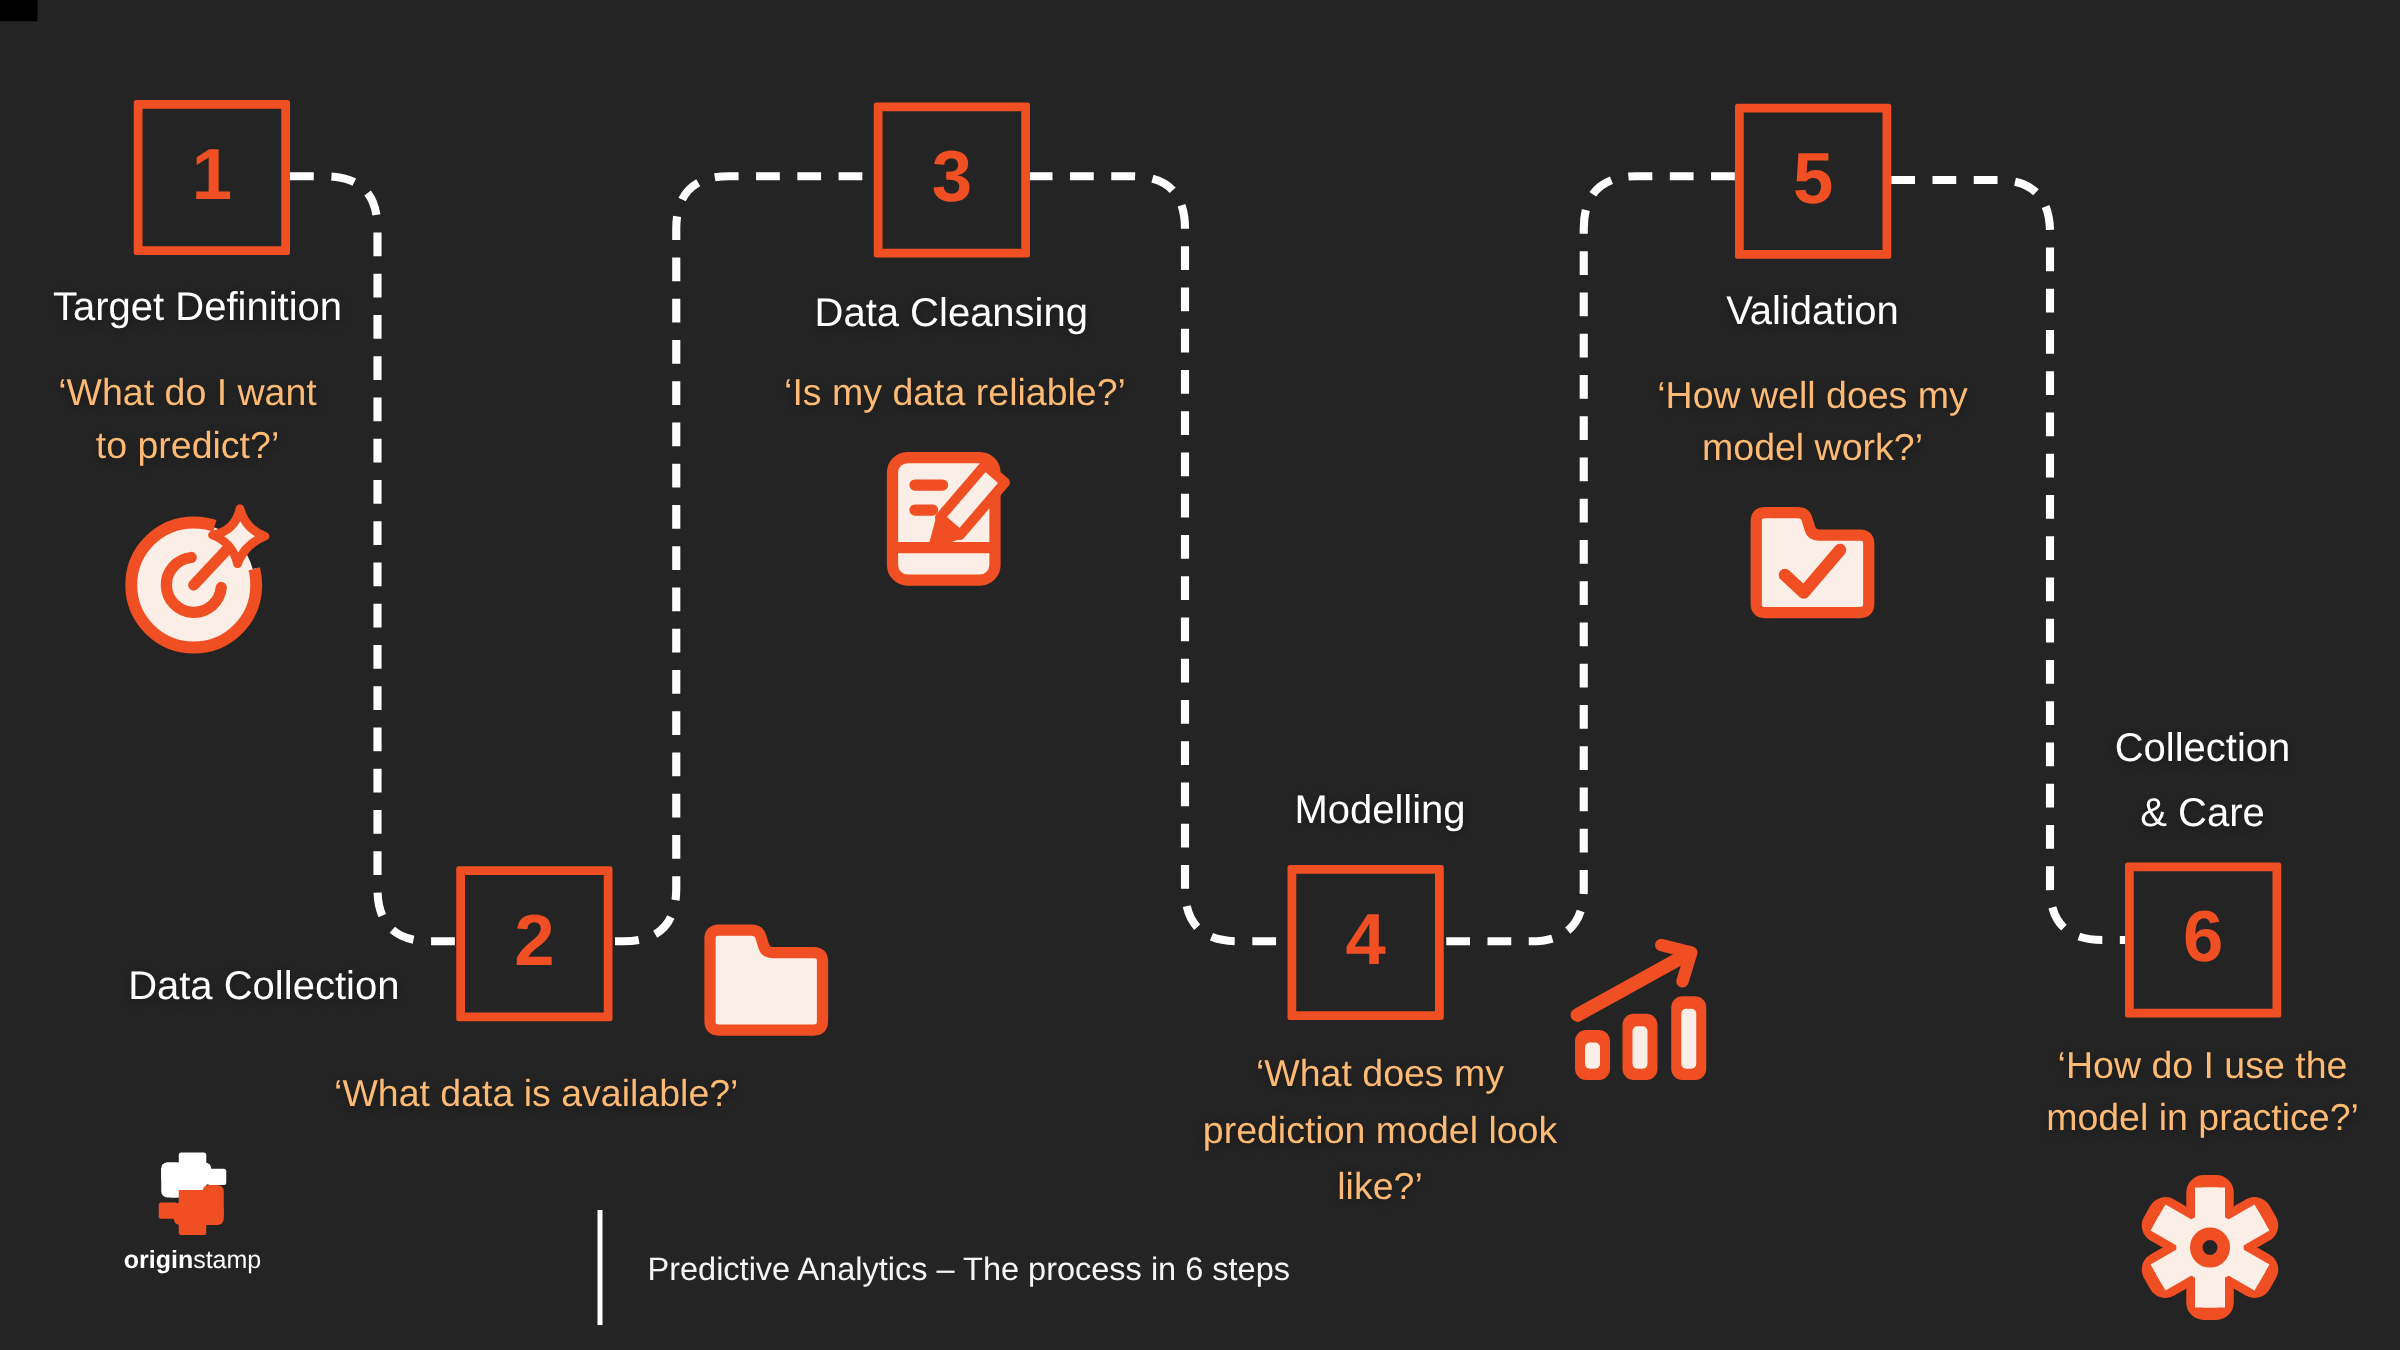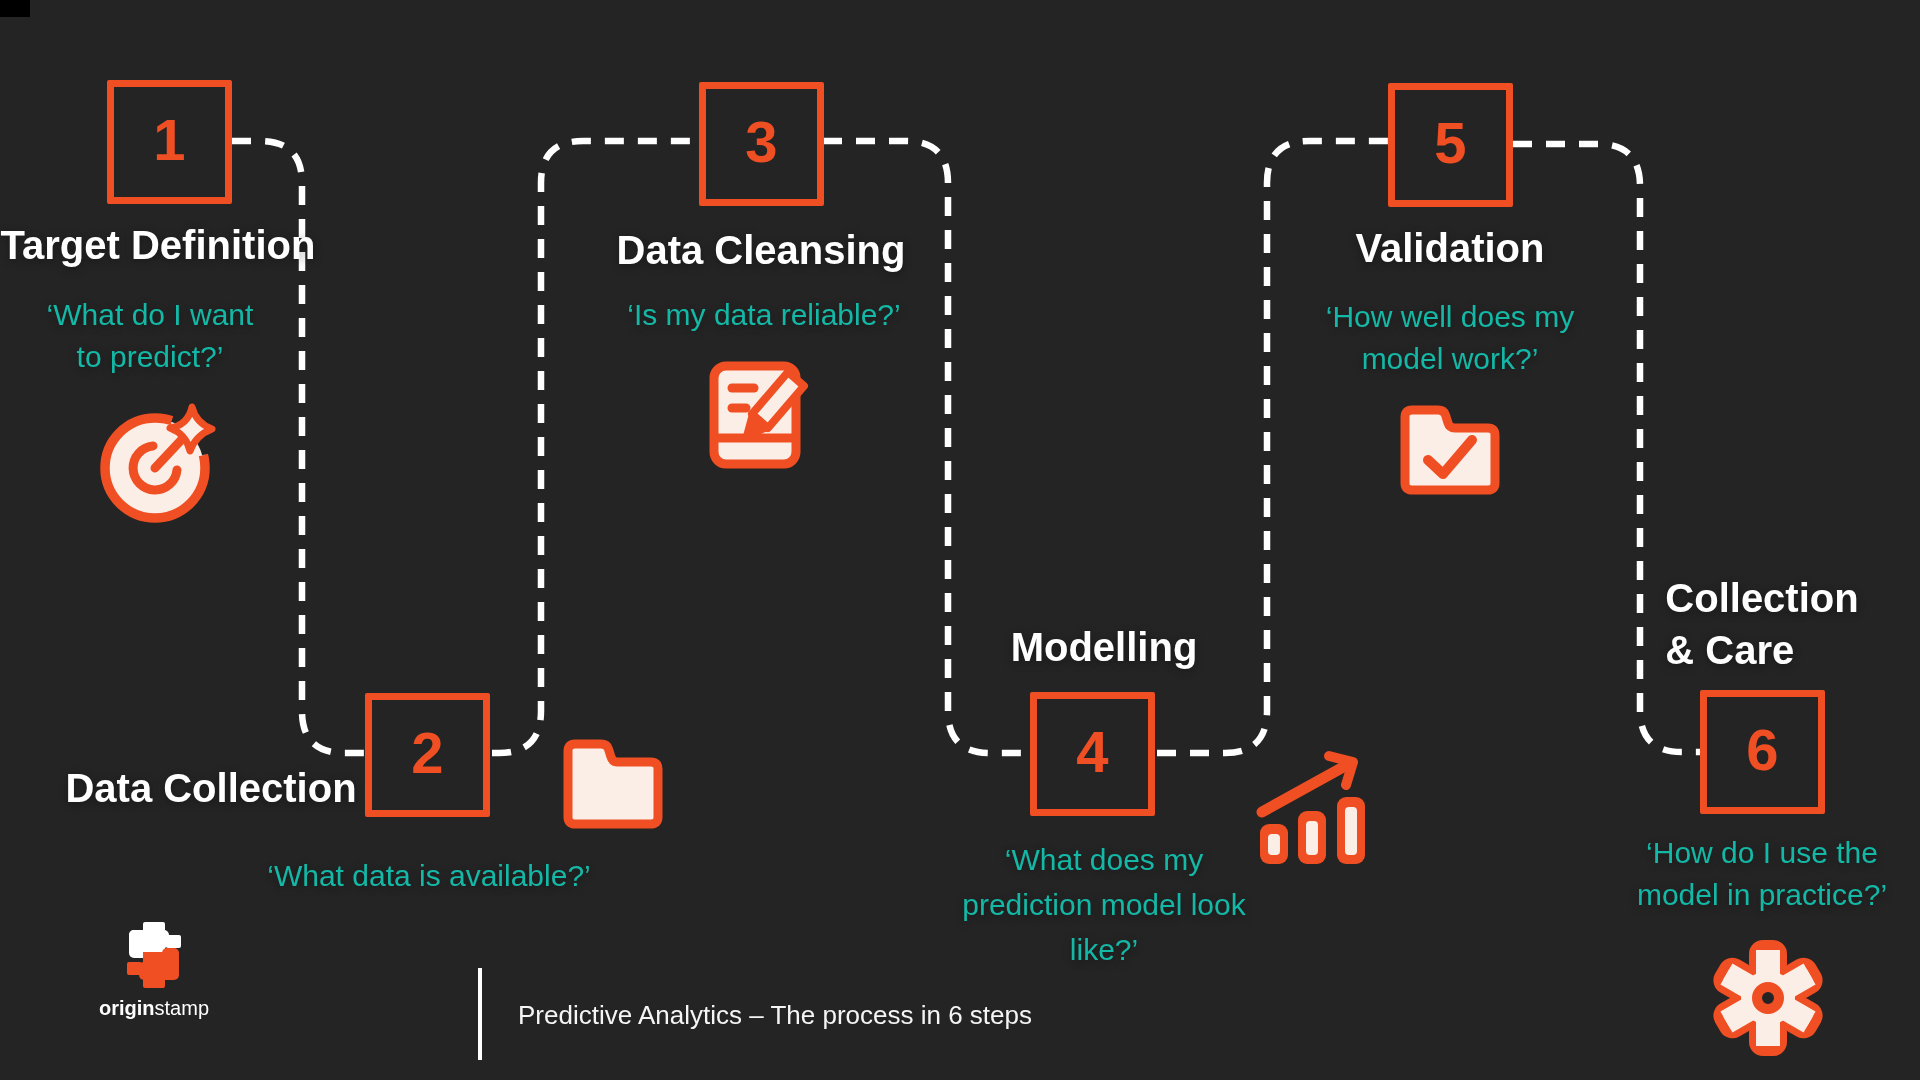--- a/index.html
+++ b/index.html
@@ -24,28 +24,28 @@
     display:flex;align-items:center;justify-content:center;
   }
   .num-box .num{
     font-size:58px;font-weight:800;color:var(--accent);line-height:1;
     transform:translateY(-2px);
   }
 
   .step-title{
     position:absolute;z-index:2;
     transform:translateX(-50%);
-    color:var(--white);font-weight:700;font-size:40px;line-height:52px;
-    white-space:nowrap;
+    color:var(--white);font-weight:400;font-size:32px;line-height:52px;
+    white-space:nowrap;text-align:center;
     text-shadow:0 2px 8px rgba(0,0,0,.35);
   }
   .question{
     position:absolute;z-index:2;
     transform:translateX(-50%);
-    color:#14b8a6;font-weight:400;font-size:30px;line-height:42px;
+    color:#fdba74;font-weight:400;font-size:30px;line-height:42px;
     white-space:nowrap;text-align:center;
     text-shadow:0 2px 8px rgba(0,0,0,.35);
   }
   .question.lh45{line-height:45px;}
 
   .icon{position:absolute;z-index:2;overflow:visible;}
 
   .footer-sep{position:absolute;z-index:2;left:478px;top:968px;width:4px;height:92px;background:var(--white);}
   .footer-title{
     position:absolute;z-index:2;left:518px;top:990px;

